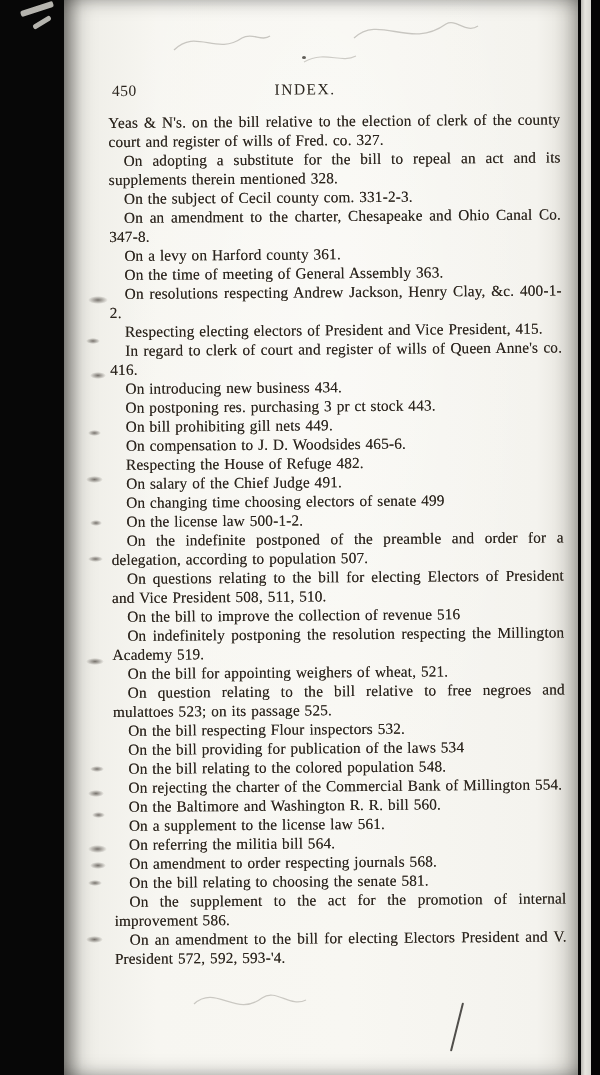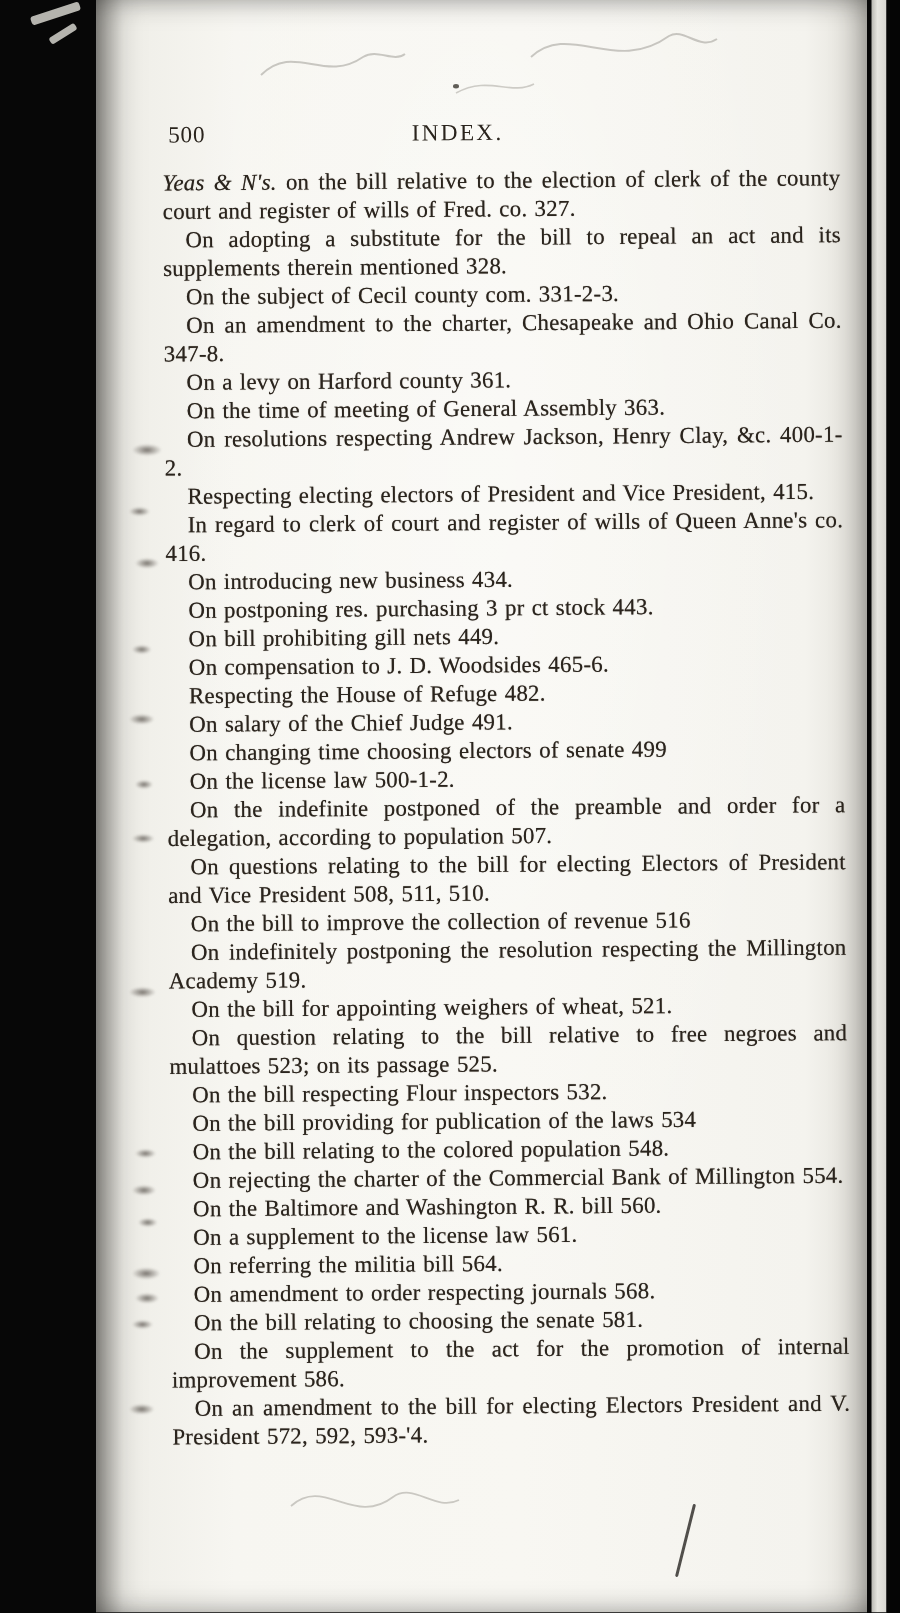--- a/index.html
+++ b/index.html
@@ -54,21 +54,21 @@
     margin: 0;
     font-size: 15.3px;
     line-height: 19px;
     text-indent: 15px;
     text-align: justify;
     letter-spacing: 0.15px;
     word-spacing: 0.8px;
     text-shadow: 0 0 0.5px rgba(46,36,26,0.65);
   }
   .entry.flush { text-indent: 0; }
-  .entry .lead { font-style: italic; }
+  .entry .lead { }
 
   
   .smudge {
     position: absolute;
     border-radius: 50%;
     background: radial-gradient(ellipse at center, rgba(55,48,42,0.65), rgba(55,48,42,0) 70%);
     filter: blur(0.6px);
   }
 
   
@@ -98,21 +98,21 @@
     <svg class="pencil" style="left:90px; top:8px;" width="370" height="62" viewBox="0 0 370 62">
       <path d="M20,42 C42,20 62,48 88,30 C98,24 108,34 116,28" fill="none" stroke="#8f8c85" stroke-width="1.3"></path>
       <path d="M200,30 C226,6 256,42 292,16 C302,10 312,26 324,18" fill="none" stroke="#8f8c85" stroke-width="1.3"></path>
       <path d="M150,54 C172,42 186,56 202,48" fill="none" stroke="#9a968f" stroke-width="1.1"></path>
     </svg>
 
     <div class="speck" style="left:238px; top:56px;"></div>
 
     <div class="text-block">
       <div class="head-row">
-        <span class="page-number">500</span>
+        <span class="page-number">450</span>
         <span class="running-head">INDEX.</span>
       </div>
       <div class="index-list">
           <p class="entry flush"><span class="lead">Yeas &amp; N's.</span> on the bill relative to the election of clerk of the county court and register of wills of Fred. co. 327.</p>
           <p class="entry">On adopting a substitute for the bill to repeal an act and its supplements therein mentioned 328.</p>
           <p class="entry">On the subject of Cecil county com. 331-2-3.</p>
           <p class="entry">On an amendment to the charter, Chesapeake and Ohio Canal Co. 347-8.</p>
           <p class="entry">On a levy on Harford county 361.</p>
           <p class="entry">On the time of meeting of General Assembly 363.</p>
           <p class="entry">On resolutions respecting Andrew Jackson, Henry Clay, &amp;c. 400-1-2.</p>

